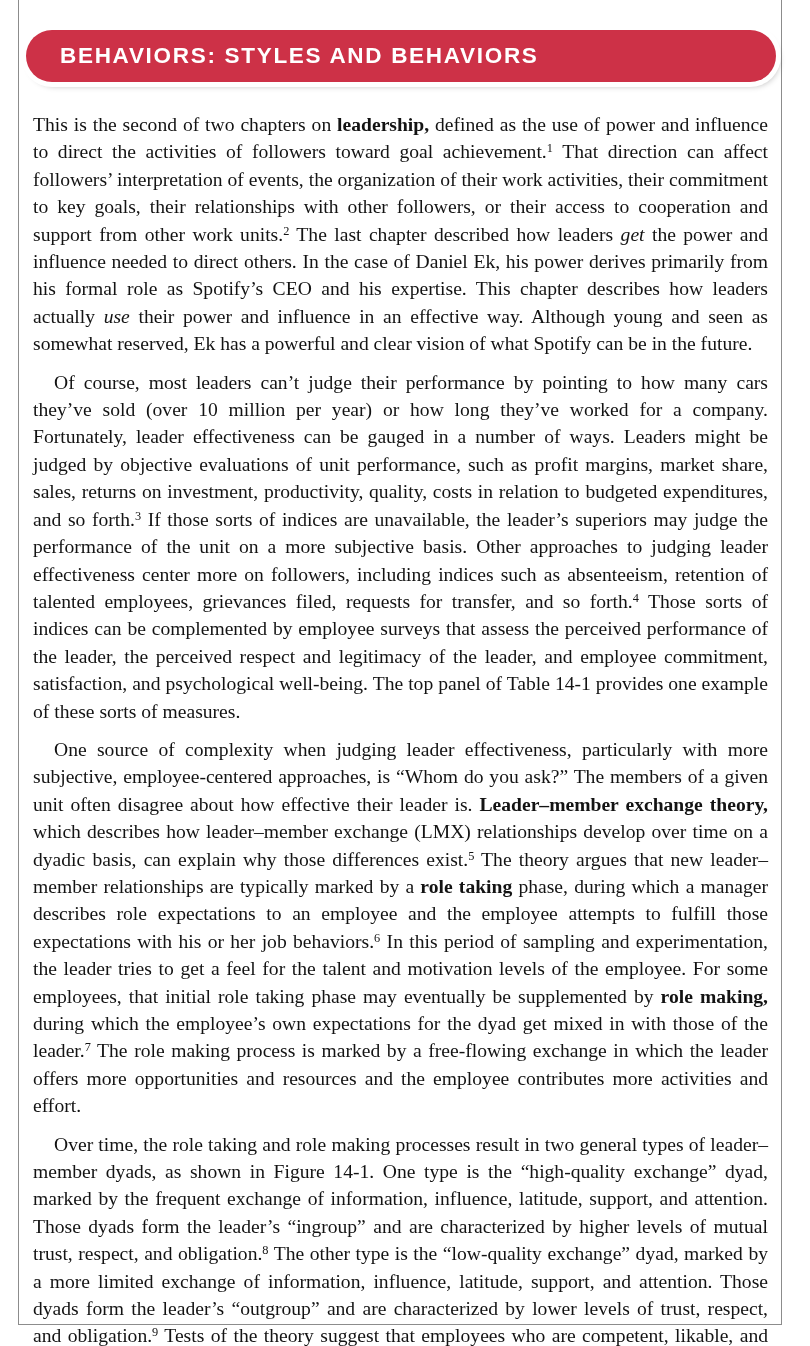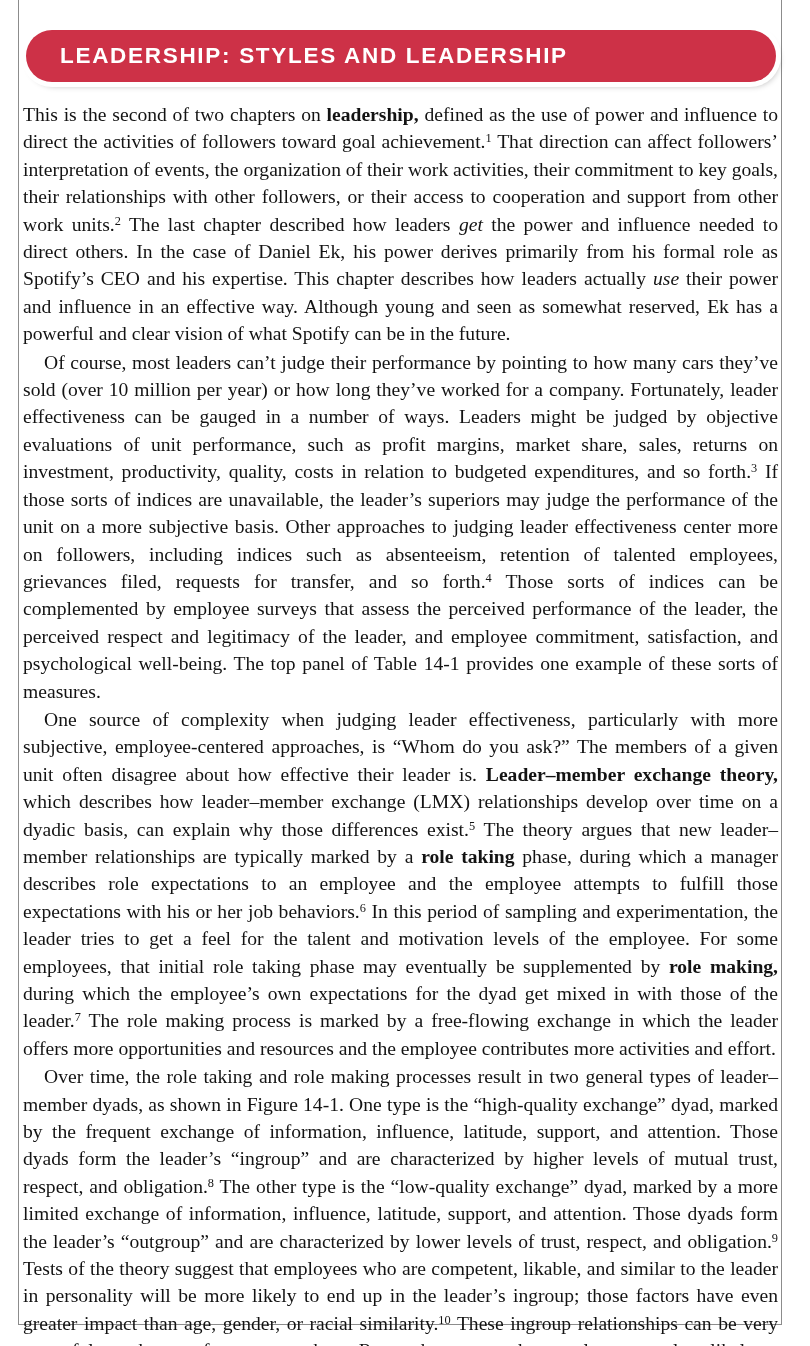--- a/index.html
+++ b/index.html
@@ -71,21 +71,21 @@
 
   
   .body-col {
     position: absolute;
     left: 22px;
     top: 100px;
     width: 757px;
   }
 
   p.bodytext {
-    margin: 1px;
+    margin: 11px;
     padding: 0;
     font-size: 19.6px;
     line-height: 27.4px;
     color: #131313;
     text-align: justify;
     text-justify: inter-word;
     -webkit-hyphens: none;
     hyphens: none;
     word-spacing: 0px;
   }
@@ -106,21 +106,21 @@
 </style>
 </head>
 <body>
 
 <div class="page">
 
   <div class="page-frame"></div>
 
   <div class="banner-wrap">
     <div class="banner">
-      <span class="banner-title">LEADERSHIP: STYLES AND LEADERSHIP</span>
+      <span class="banner-title">BEHAVIORS: STYLES AND BEHAVIORS</span>
     </div>
   </div>
 
   <div class="body-col" id="body-col">
 
   <p class="bodytext"><span>This is the second of two chapters on </span><b class="term">leadership,</b><span> defined as the use of power and influence to direct the activities of followers toward goal achievement.</span><sup class="note">1</sup><span> That direction can affect followers’ interpretation of events, the organization of their work activities, their commitment to key goals, their relationships with other followers, or their access to cooperation and support from other work units.</span><sup class="note">2</sup><span> The last chapter described how leaders </span><i class="em">get</i><span> the power and influence needed to direct others. In the case of Daniel Ek, his power derives primarily from his formal role as Spotify’s CEO and his expertise. This chapter describes how leaders actually </span><i class="em">use</i><span> their power and influence in an effective way. Although young and seen as somewhat reserved, Ek has a powerful and clear vision of what Spotify can be in the future.</span></p>
       <p class="bodytext indent"><span>Of course, most leaders can’t judge their performance by pointing to how many cars they’ve sold (over 10 million per year) or how long they’ve worked for a company. Fortunately, leader effectiveness can be gauged in a number of ways. Leaders might be judged by objective evaluations of unit performance, such as profit margins, market share, sales, returns on investment, productivity, quality, costs in relation to budgeted expenditures, and so forth.</span><sup class="note">3</sup><span> If those sorts of indices are unavailable, the leader’s superiors may judge the performance of the unit on a more subjective basis. Other approaches to judging leader effectiveness center more on followers, including indices such as absenteeism, retention of talented employees, grievances filed, requests for transfer, and so forth.</span><sup class="note">4</sup><span> Those sorts of indices can be complemented by employee surveys that assess the perceived performance of the leader, the perceived respect and legitimacy of the leader, and employee commitment, satisfaction, and psychological well-being. The top panel of Table 14-1 provides one example of these sorts of measures.</span></p>
       <p class="bodytext indent"><span>One source of complexity when judging leader effectiveness, particularly with more subjective, employee-centered approaches, is “Whom do you ask?” The members of a given unit often disagree about how effective their leader is. </span><b class="term">Leader–member exchange theory,</b><span> which describes how leader–member exchange (LMX) relationships develop over time on a dyadic basis, can explain why those differences exist.</span><sup class="note">5</sup><span> The theory argues that new leader–member relationships are typically marked by a </span><b class="term">role taking</b><span> phase, during which a manager describes role expectations to an employee and the employee attempts to fulfill those expectations with his or her job behaviors.</span><sup class="note">6</sup><span> In this period of sampling and experimentation, the leader tries to get a feel for the talent and motivation levels of the employee. For some employees, that initial role taking phase may eventually be supplemented by </span><b class="term">role making,</b><span> during which the employee’s own expectations for the dyad get mixed in with those of the leader.</span><sup class="note">7</sup><span> The role making process is marked by a free-flowing exchange in which the leader offers more opportunities and resources and the employee contributes more activities and effort.</span></p>
       <p class="bodytext indent"><span>Over time, the role taking and role making processes result in two general types of leader–member dyads, as shown in Figure 14-1. One type is the “high-quality exchange” dyad, marked by the frequent exchange of information, influence, latitude, support, and attention. Those dyads form the leader’s “ingroup” and are characterized by higher levels of mutual trust, respect, and obligation.</span><sup class="note">8</sup><span> The other type is the “low-quality exchange” dyad, marked by a more limited exchange of information, influence, latitude, support, and attention. Those dyads form the leader’s “outgroup” and are characterized by lower levels of trust, respect, and obligation.</span><sup class="note">9</sup><span> Tests of the theory suggest that employees who are competent, likable, and similar to the leader in personality will be more likely to end up in the leader’s ingroup; those factors have even greater impact than age, gender, or racial similarity.</span><sup class="note">10</sup><span> These ingroup relationships can be very powerful attachments for some workers. Research suggests that employees are less likely to leave an organization when they have a high LMX relationship with a specific leader, but they are more likely to leave following a leadership succession.</span></p>
     </div>

